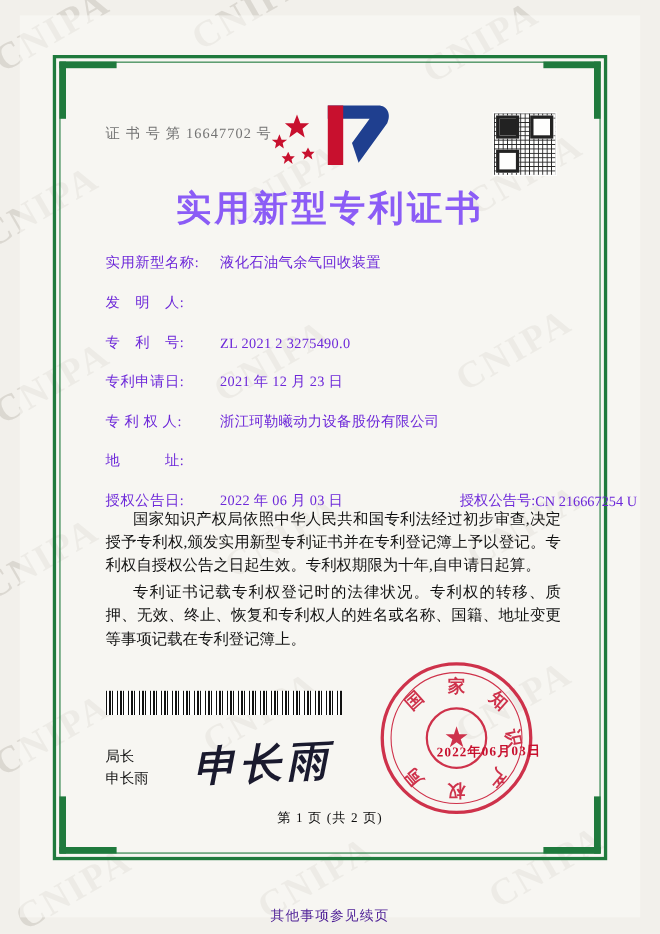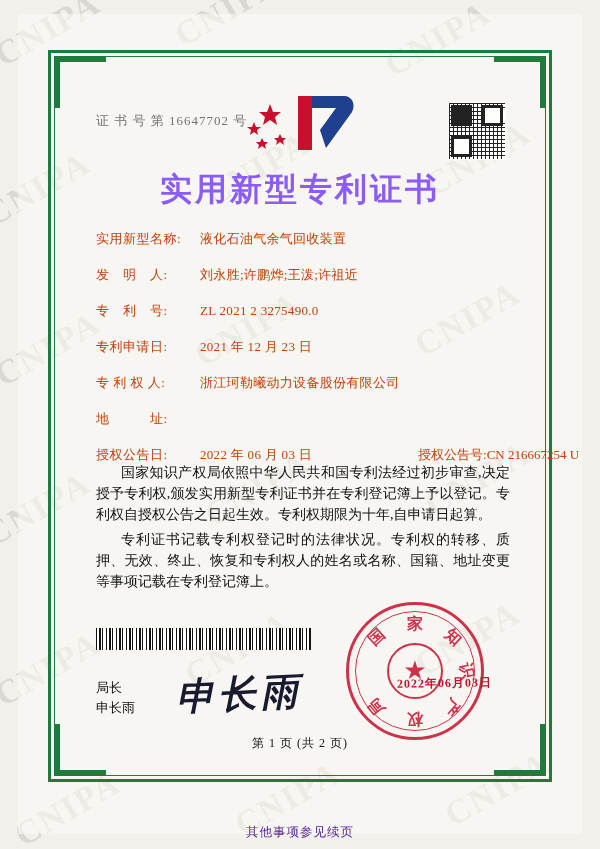--- a/index.html
+++ b/index.html
@@ -145,24 +145,24 @@
   }
 
   .fields {
     position: absolute;
     left: 28px;
     right: 20px;
     top: 158px;
   }
   .field-row {
     display: flex;
-    align-items: center;
+    align-items: flex-end;
     margin-bottom: 18px;
     font-size: 13px;
-    color: #c2410c;
+    color: #6d28d9;
   }
   .field-label {
     width: 104px;
     flex: 0 0 104px;
     letter-spacing: 0.5px;
     white-space: nowrap;
   }
   .field-value {
     flex: 1;
     letter-spacing: 0.3px;
@@ -353,21 +353,20 @@
 
     <div class="title">实用新型专利证书</div>
 
     <div class="fields">
       <div class="field-row">
         <div class="field-label">实用新型名称:</div>
         <div class="field-value">液化石油气余气回收装置</div>
       </div>
       <div class="field-row">
         <div class="field-label">发　明　人:</div>
-        <div class="field-value">刘永胜;许鹏烨;王泼;许祖近</div>
       </div>
       <div class="field-row">
         <div class="field-label">专　利　号:</div>
         <div class="field-value">ZL 2021 2 3275490.0</div>
       </div>
       <div class="field-row">
         <div class="field-label">专利申请日:</div>
         <div class="field-value">2021 年 12 月 23 日</div>
       </div>
       <div class="field-row">

